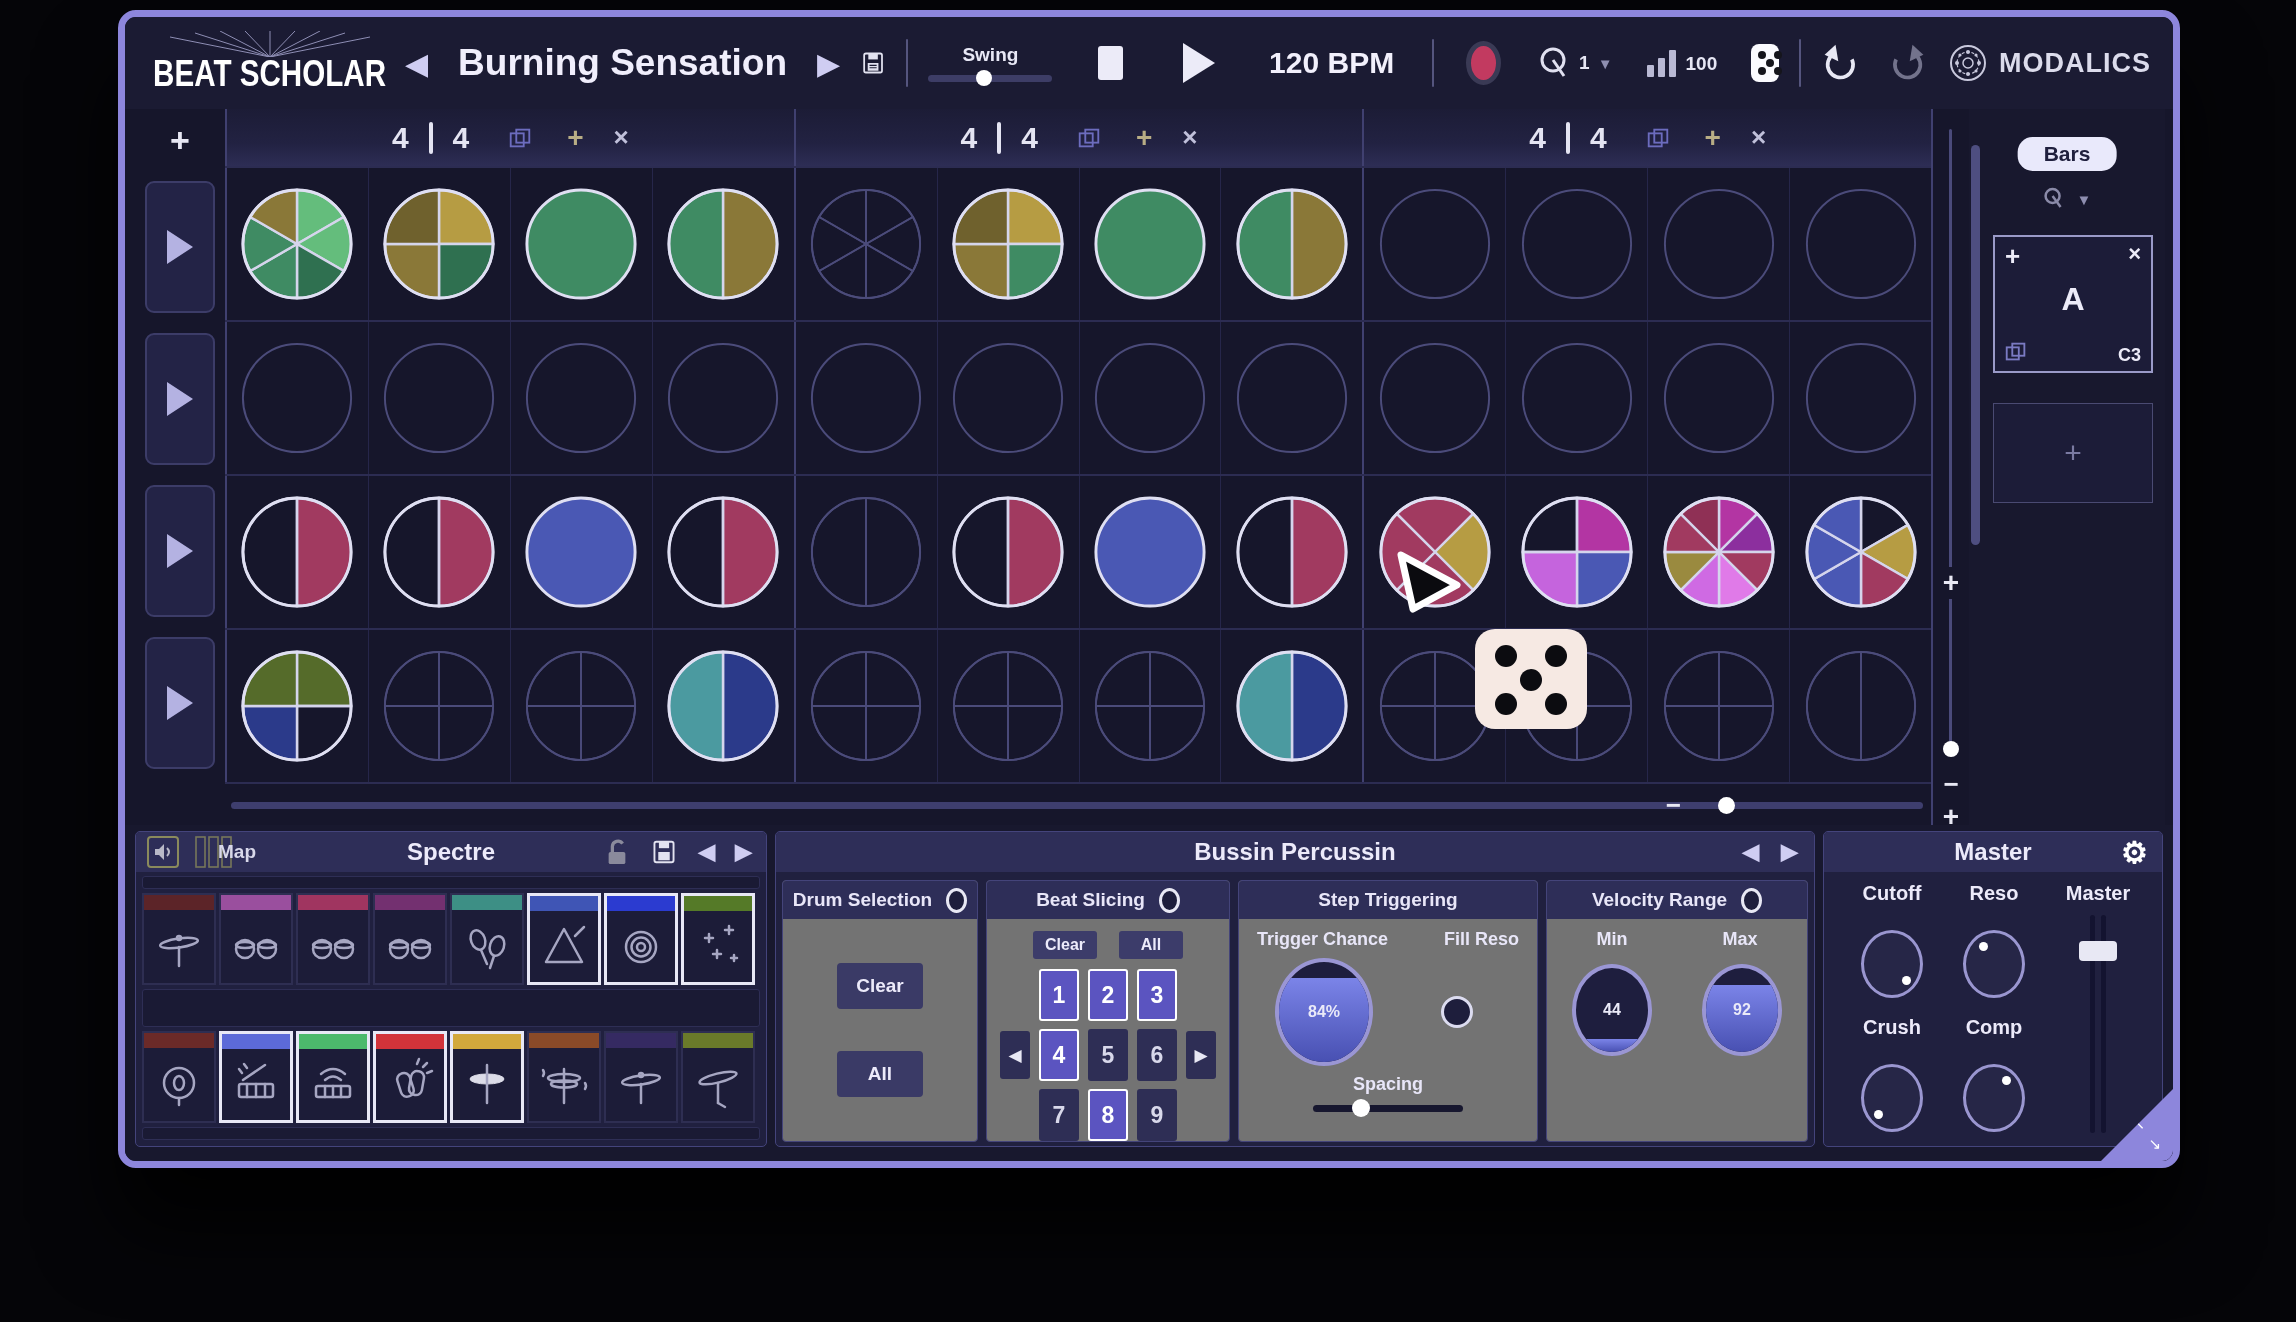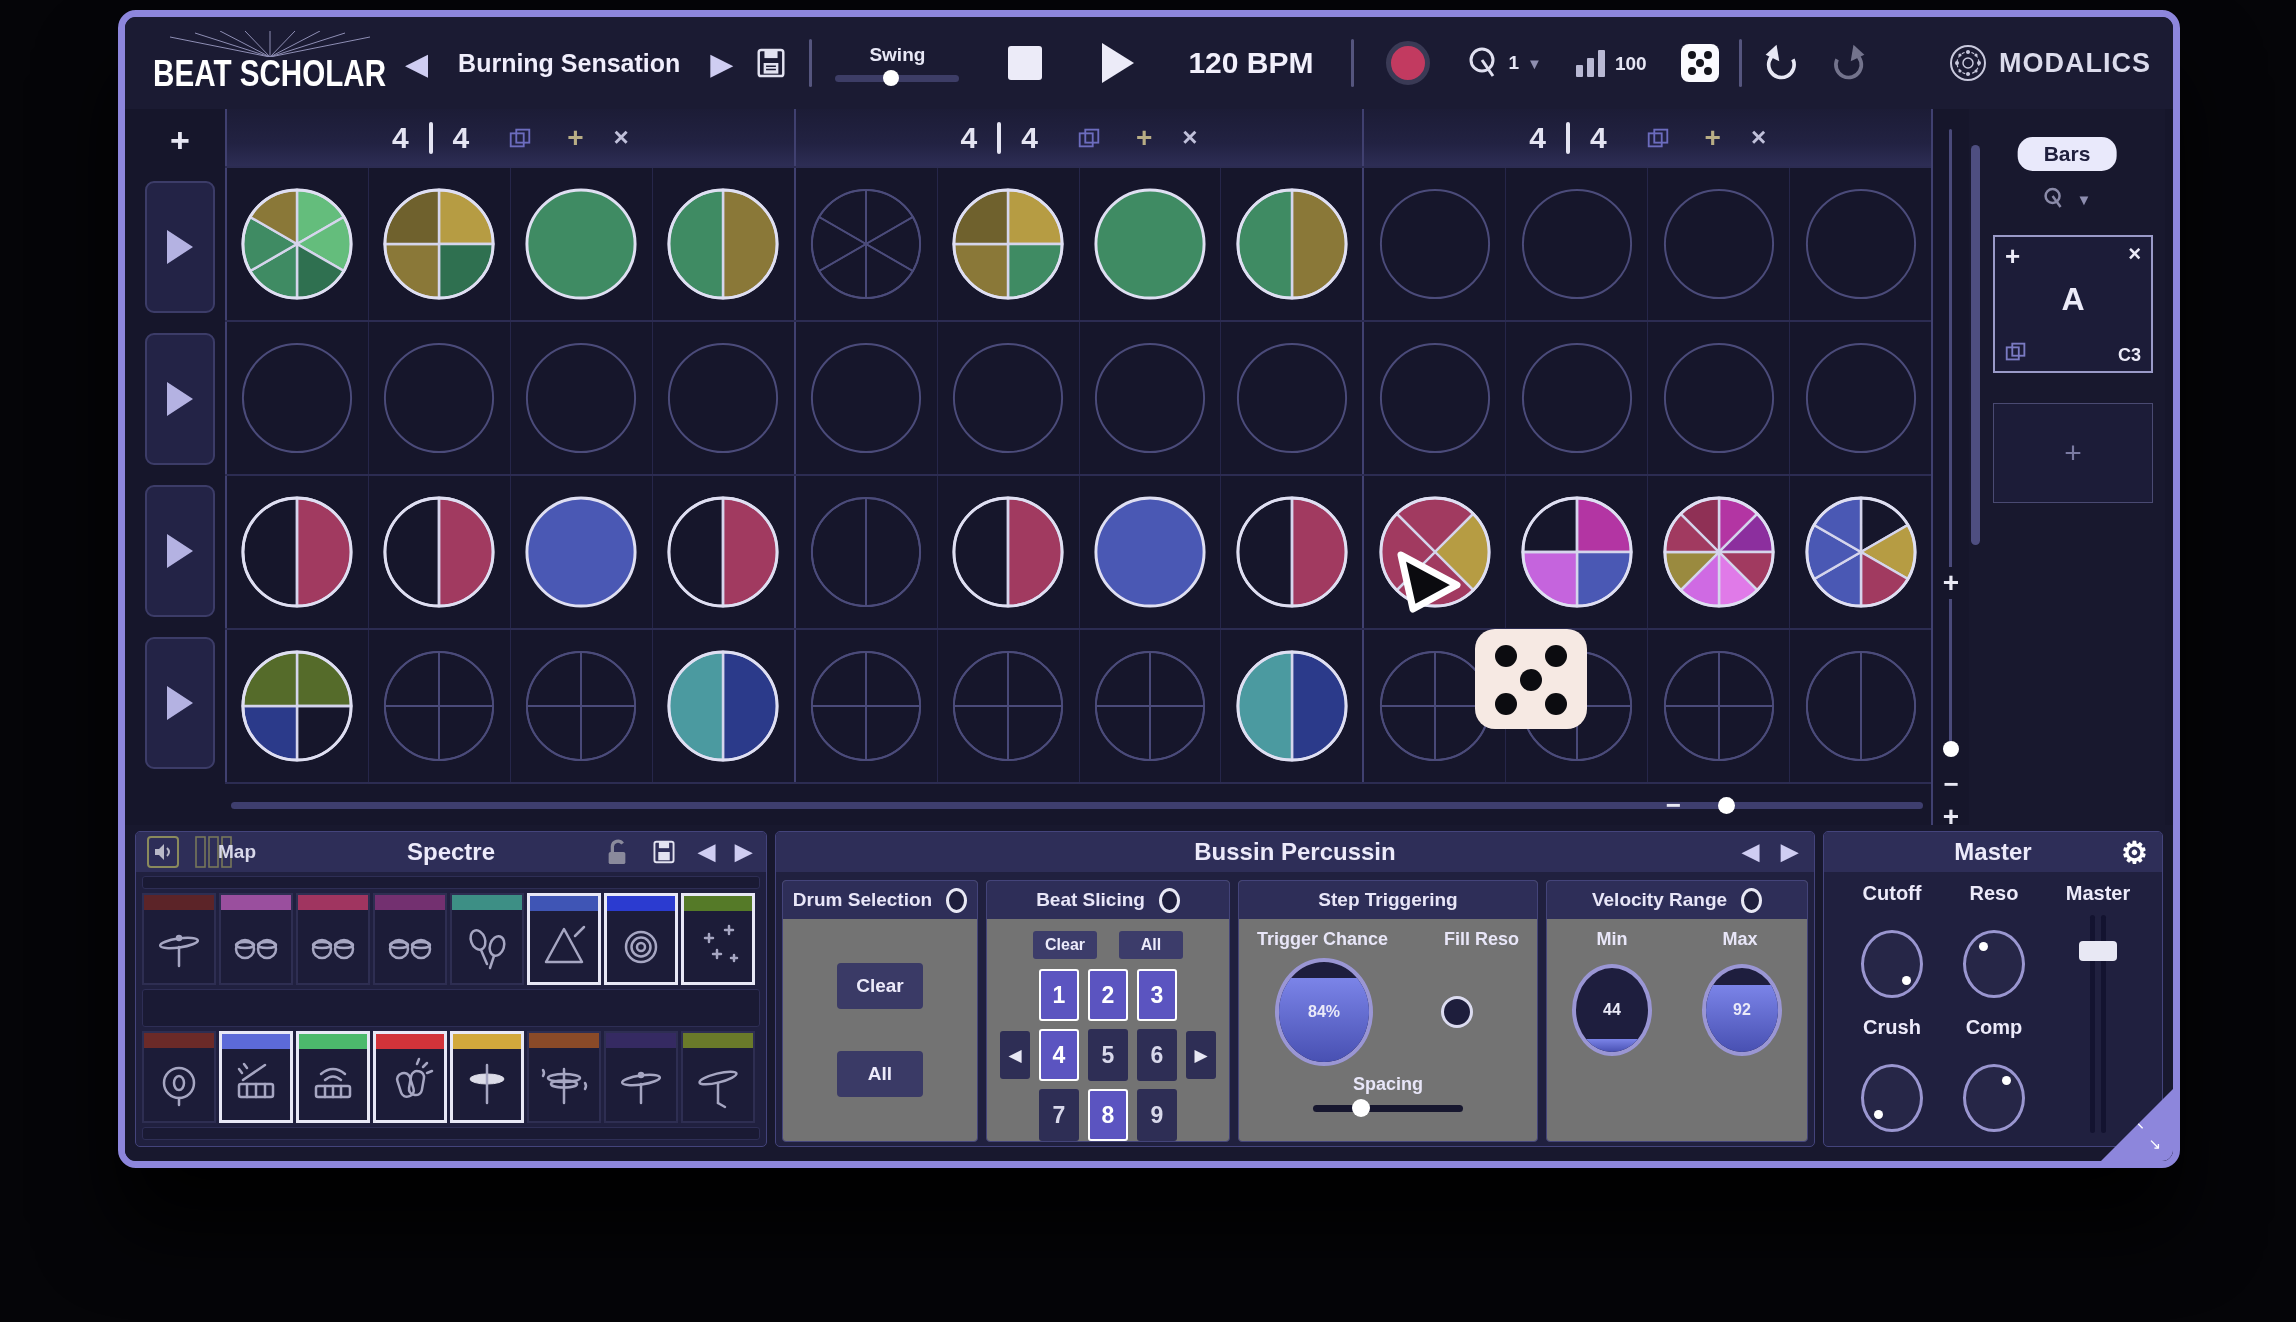--- a/index.html
+++ b/index.html
@@ -4,21 +4,21 @@
 <style>
   html,body{margin:0;padding:0;background:#000;}
   .stage{position:relative;width:2296px;height:1322px;background:#050508;overflow:hidden;font-family:"Liberation Sans",sans-serif;}
   .window{position:absolute;left:118px;top:10px;width:2062px;height:1158px;background:#18182e;border:7px solid #8d86dc;border-radius:18px;box-sizing:border-box;overflow:hidden;box-shadow:0 60px 80px rgba(0,0,0,.9);}
   
   .toolbar{height:92px;display:flex;align-items:center;background:#1b1b33;padding:0 22px;gap:20px;position:relative;}
   .logo-wrap{display:flex;flex-direction:column;align-items:center;width:230px;margin-left:8px;}
   .logo-rays{height:26px;margin-bottom:-4px;}
   .logo-text{color:#fff;font-weight:700;font-size:37px;letter-spacing:0;transform:scaleX(.8);white-space:nowrap;}
   .nav-tri{color:#cfcdf2;font-size:30px;cursor:default;}
-  .preset-name{color:#f0eefc;font-size:25px;font-weight:700;margin:0 10px;white-space:nowrap;}
+  .preset-name{color:#f0eefc;font-size:37px;font-weight:700;margin:0 10px;white-space:nowrap;}
   .tb-div{width:3px;height:48px;background:#55557e;border-radius:2px;}
   .swing{display:flex;flex-direction:column;align-items:center;gap:9px;width:130px;}
   .swing-label{color:#e8e8f6;font-size:19px;font-weight:700;}
   .hslider{position:relative;width:124px;height:7px;background:#3d3d66;border-radius:4px;}
   .hslider .hdl{position:absolute;top:-5px;width:16px;height:16px;background:#fff;border-radius:50%;}
   .stop-btn{width:34px;height:34px;background:#ecebf8;border-radius:3px;margin-left:26px;}
   .play-btn{width:0;height:0;border-left:32px solid #ecebf8;border-top:20px solid transparent;border-bottom:20px solid transparent;margin-left:40px;}
   .bpm{color:#f2f0fc;font-size:30px;font-weight:700;margin-left:34px;white-space:nowrap;}
   .rec-btn{width:34px;height:34px;border-radius:50%;background:#c23a60;border:5px solid #3a3a55;}
   .qgroup{display:flex;align-items:center;gap:8px;}

